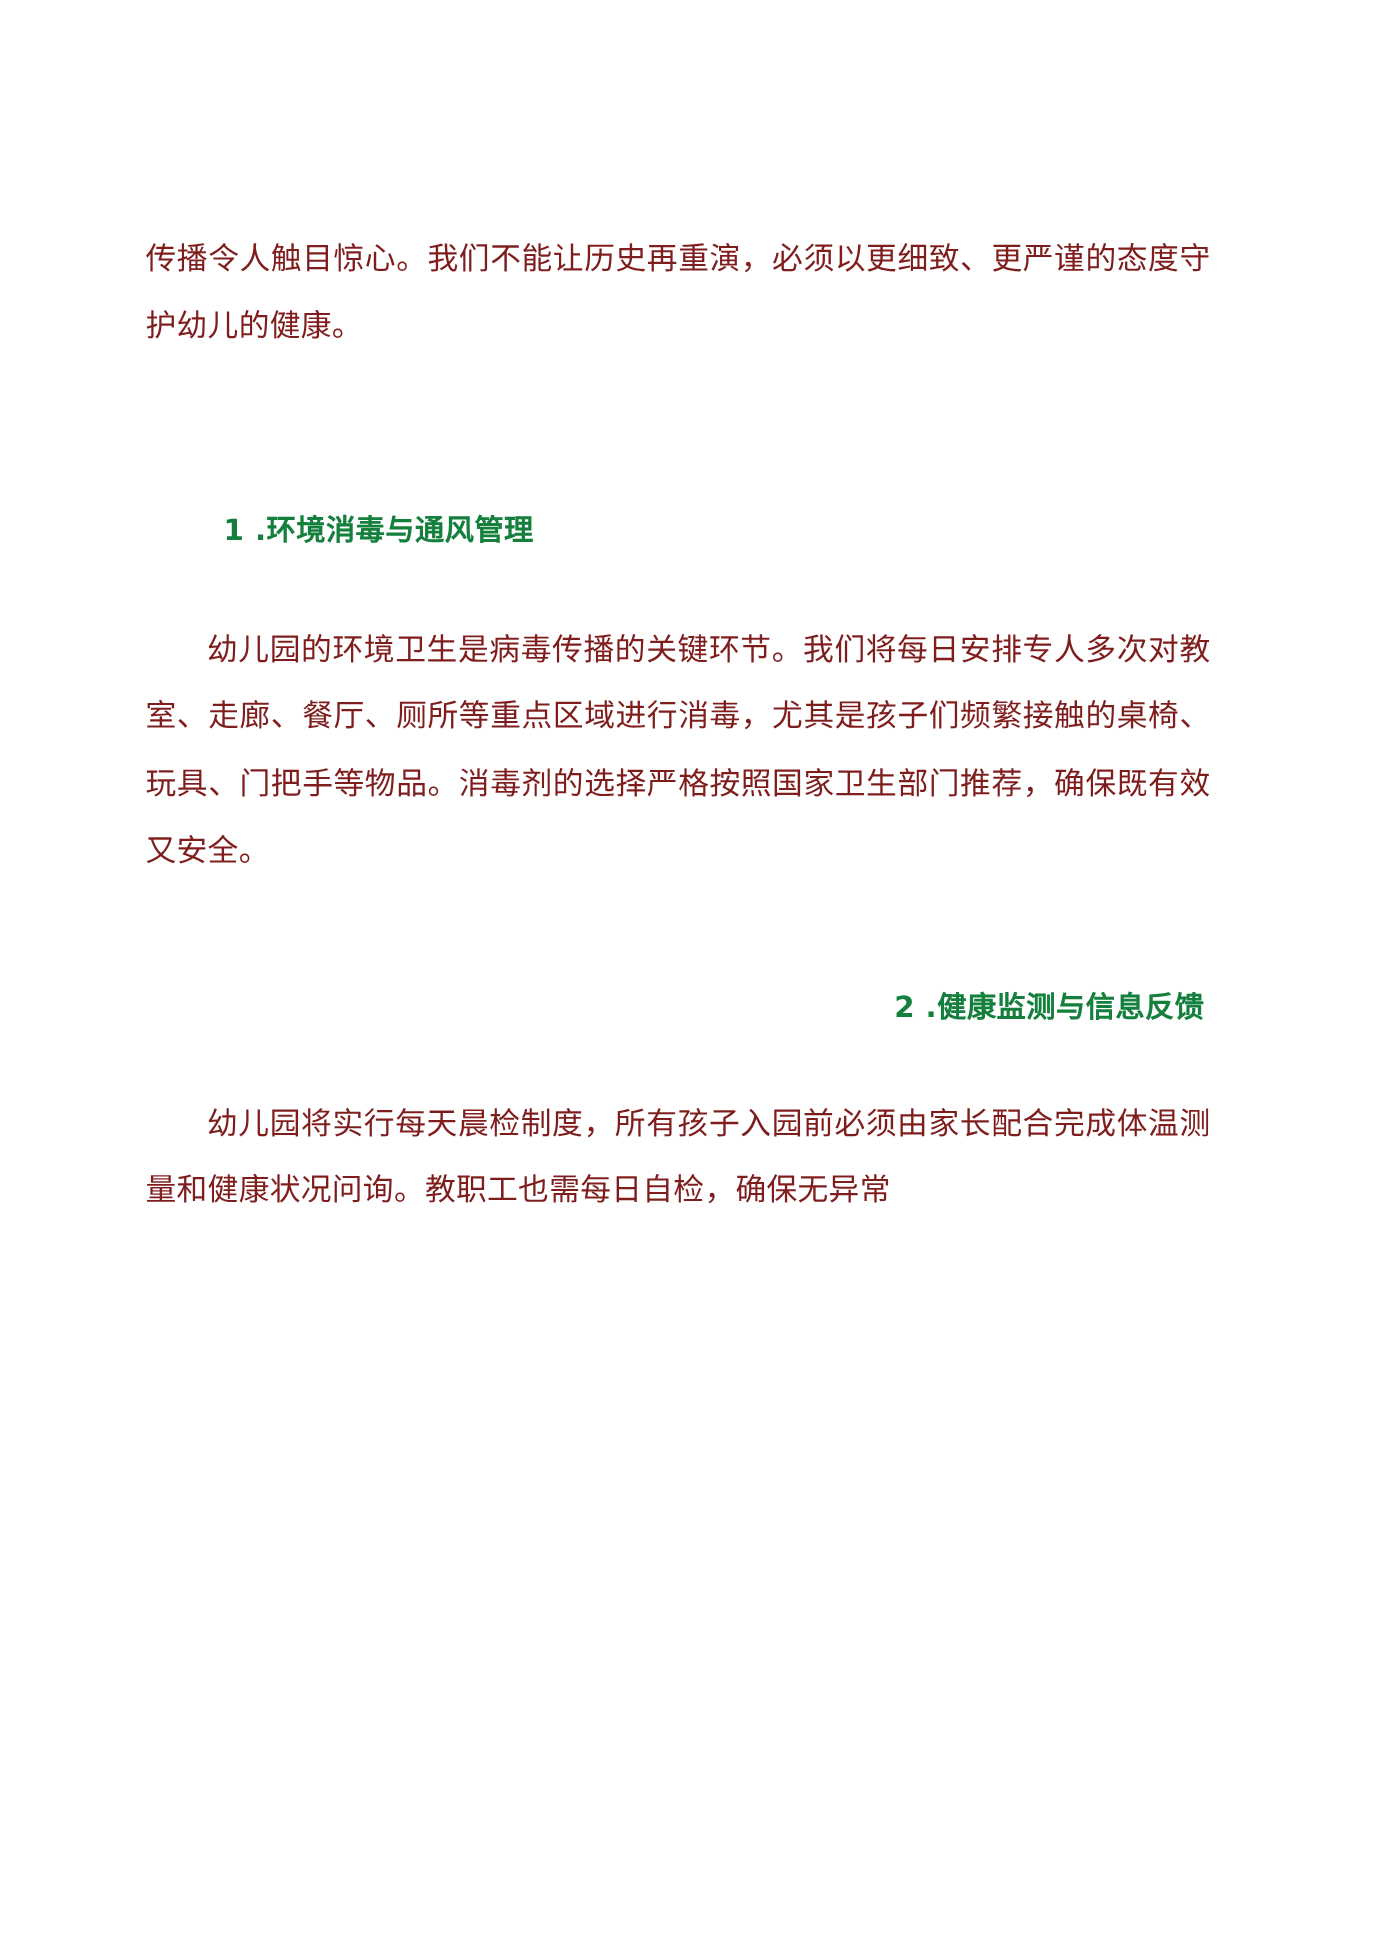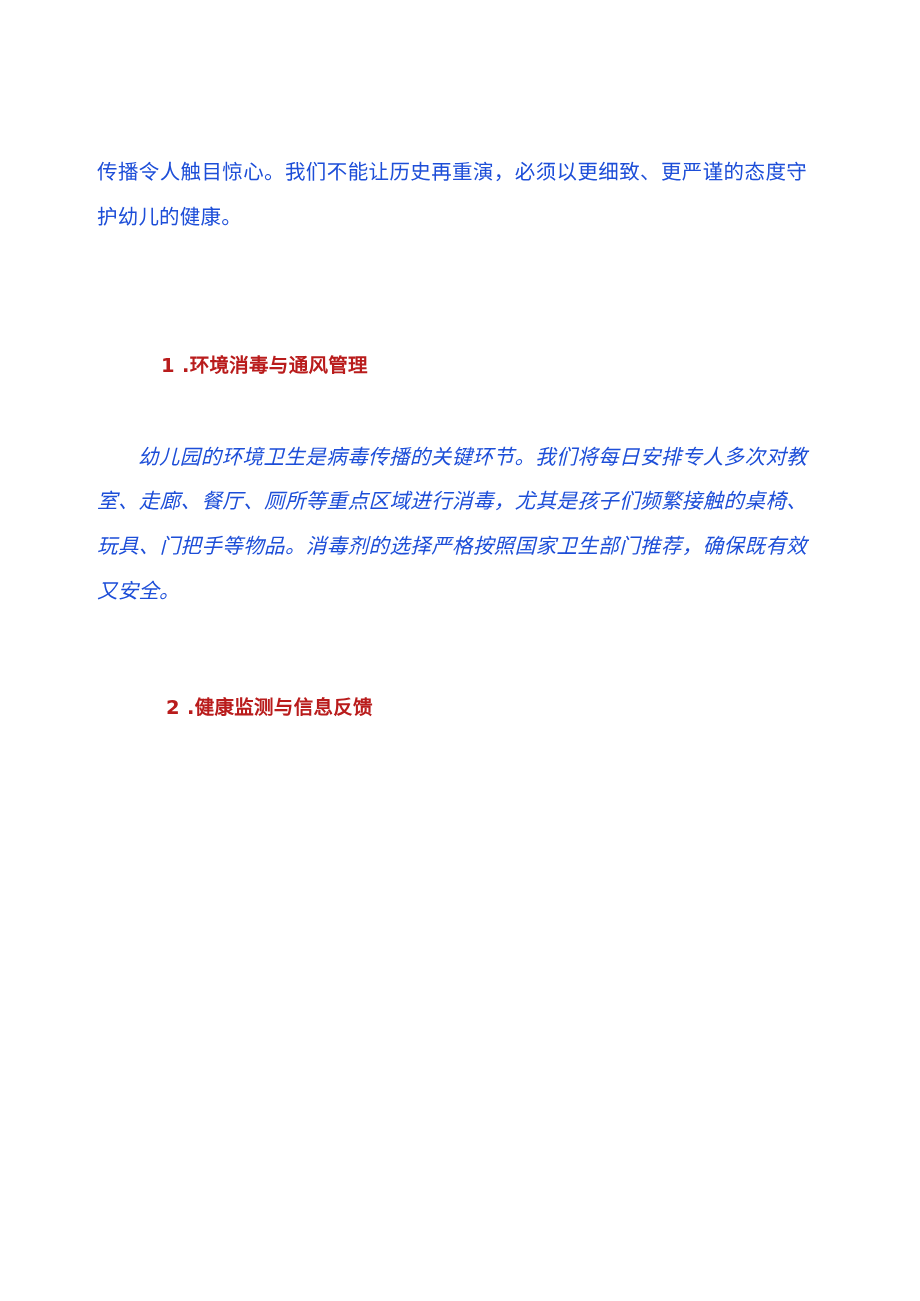--- a/index.html
+++ b/index.html
@@ -24,31 +24,30 @@
     left: 97px;
     top: 150px;
     width: 710px;
   }
 
   
   .para {
     font-family: "DejaVu Serif", "Liberation Serif", serif;
     font-size: 20.5px;
     line-height: 2.18;
-    color: #1d4ed8;
+    color: #7f1d1d;
     text-align: justify;
     text-justify: inter-character;
     margin: 0;
     letter-spacing: 0.2px;
     word-break: break-all;
   }
 
   .para.indent {
     text-indent: 2em;
-    font-style: italic;
   }
 
   
   .para.flush {
     text-indent: 0;
   }
 
   
   .h-main {
     font-family: "DejaVu Sans", "Liberation Sans", sans-serif;
@@ -58,28 +57,28 @@
     margin: 0;
     line-height: 1.5;
     letter-spacing: 0.5px;
     padding-left: 60px;
   }
 
   .h-sub {
     font-family: "DejaVu Sans", "Liberation Sans", sans-serif;
     font-size: 19.5px;
     font-weight: 700;
-    color: #b91c1c;
-    margin: 16px;
+    color: #15803d;
+    margin: 4px;
     line-height: 1.5;
     letter-spacing: 0.3px;
   }
 
   .h-sub.sub-1 { padding-left: 48px; }
-  .h-sub.sub-2 { padding-left: 53px; }
+  .h-sub.sub-2 { padding-left: 53px; text-align: right; }
 
   
   .gap-after-lead   { height: 54px; }
   .gap-after-main   { height: 42px; }
   .gap-after-sub1   { height: 38px; }
   .gap-after-p1     { height: 22px; }
   .gap-after-p2     { height: 42px; }
   .gap-after-sub2   { height: 36px; }
 </style>
 </head>
@@ -103,15 +102,16 @@
 
     <div class="gap-after-p1"></div>
 
 
     <div class="gap-after-p2"></div>
 
     <h2 class="h-sub sub-2">2 .健康监测与信息反馈</h2>
 
     <div class="gap-after-sub2"></div>
 
+    <p class="para indent">幼儿园将实行每天晨检制度，所有孩子入园前必须由家长配合完成体温测量和健康状况问询。教职工也需每日自检，确保无异常</p>
 
   </div>
 </div>
 
 </body></html>

